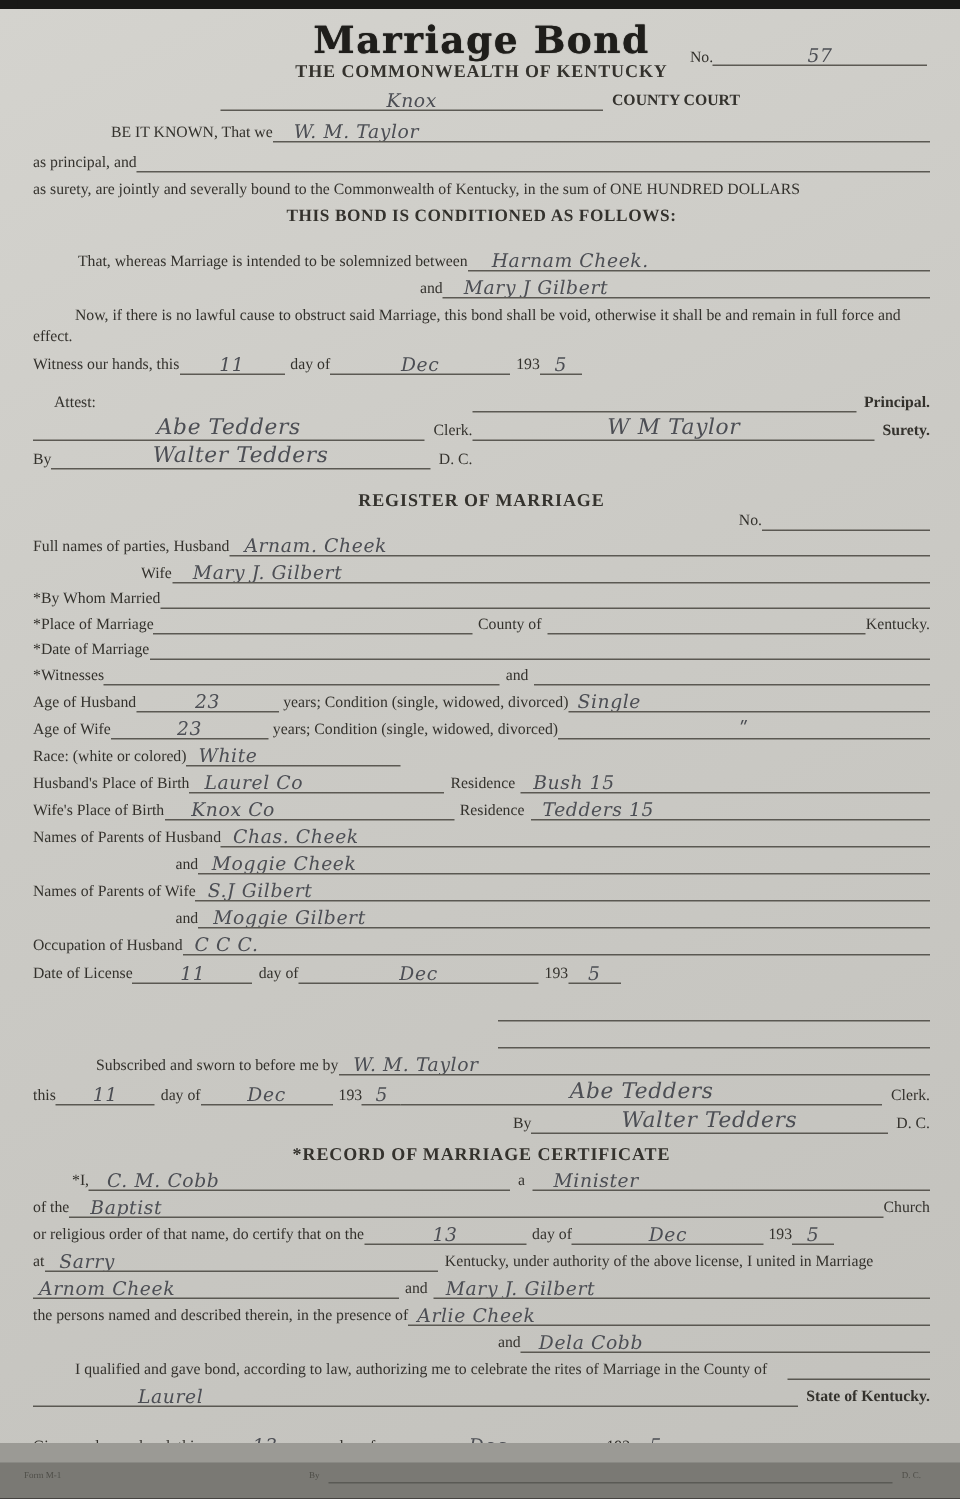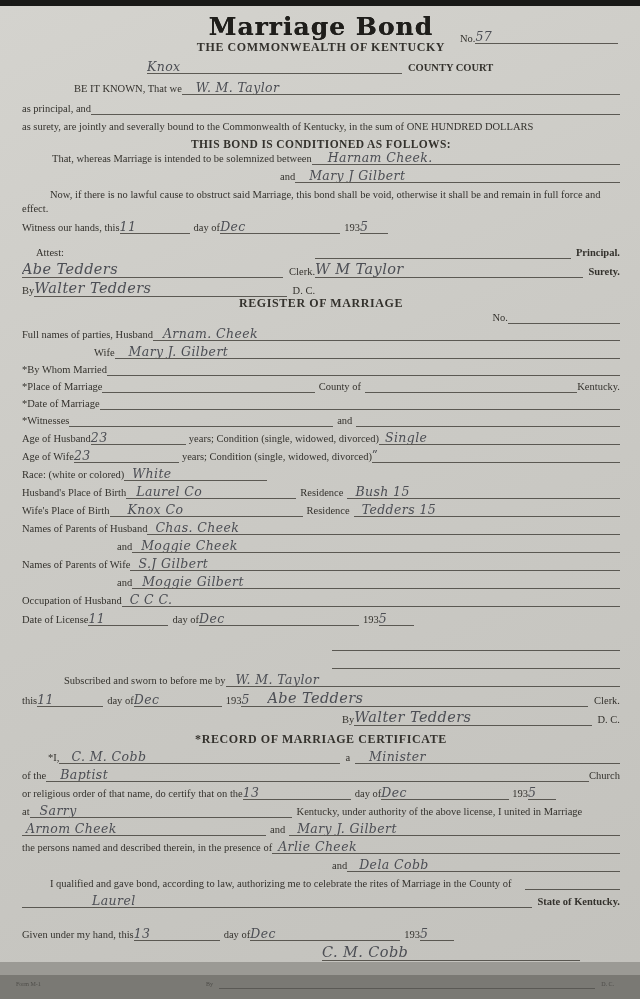--- a/index.html
+++ b/index.html
@@ -9,21 +9,21 @@
     position:absolute;left:0;top:6px;width:640px;height:956px;box-sizing:border-box;
     background:linear-gradient(155deg,#d4d3ce 0%,#cbcac5 45%,#c3c2bd 100%);
     padding:5px 20px 0 22px;overflow:hidden;color:#34322d;
   }
   .row{display:flex;align-items:flex-end;margin-top:4px;font-size:10.5px;line-height:13px;}
   .lbl{white-space:nowrap;}
   .b{font-weight:bold;}
   .center{justify-content:center;text-align:center;}
   .fill{flex:1 1 auto;min-width:0;}
   .u{border-bottom:1px solid rgba(62,60,54,.8);min-height:12px;}
-  .c{}
+  .c{text-align:center;}
   .hw{font-family:"DejaVu Serif",serif;font-style:italic;color:#4c4e54;font-size:12.5px;line-height:13px;letter-spacing:.4px;white-space:nowrap;overflow:hidden;}
   .sig{font-size:14.5px;line-height:15px;}
   .half{width:49%;display:flex;align-items:flex-end;}
   .title{font-family:"DejaVu Serif",serif;font-weight:bold;font-size:25px;line-height:27px;color:#1f1e1b;letter-spacing:1px;text-shadow:0 0 .6px #1f1e1b;}
   .h1{font-weight:bold;font-size:12px;letter-spacing:.6px;}
   .h2{font-weight:bold;font-size:11.5px;letter-spacing:.4px;}
   .no-block{position:absolute;top:24px;right:22px;width:158px;display:flex;align-items:flex-end;font-size:10.5px;}
   .para{display:block;font-size:10.5px;line-height:13.5px;margin-top:5px;text-indent:28px;}
   .gap{flex:0 0 auto;}
   
@@ -81,21 +81,21 @@
       <span class="lbl">as principal, and</span>
       <span class="u fill"></span>
     </div>
     <div class="row" style="margin-top:5px;">
       <span>as surety, are jointly and severally bound to the Commonwealth of Kentucky, in the sum of ONE HUNDRED DOLLARS</span>
     </div>
 
     <div class="row center" style="margin-top:5px;">
       <span class="h2">THIS BOND IS CONDITIONED AS FOLLOWS:</span>
     </div>
-    <div class="row" style="margin-top:0;padding-left:30px;">
+    <div class="row" style="margin-top:16px;padding-left:30px;">
       <span class="lbl">That, whereas Marriage is intended to be solemnized between</span>
       <span class="u hw fill" style="padding-left:16px;">Harnam Cheek.</span>
     </div>
     <div class="row" style="margin-top:4px;">
       <span class="gap" style="width:258px;"></span>
       <span class="lbl">and</span>
       <span class="u hw fill" style="padding-left:14px;">Mary J Gilbert</span>
     </div>
 
     <span class="para">Now, if there is no lawful cause to obstruct said Marriage, this bond shall be void, otherwise it shall be and remain in full force and effect.</span>
@@ -131,21 +131,21 @@
     </div>
     <div class="row" style="margin-top:3px;">
       <span class="half">
         <span class="lbl">By</span>
         <span class="u hw sig c fill">Walter Tedders</span>
         <span class="lbl" style="padding-left:6px;">D. C.</span>
       </span>
       <span class="half" style="width:51%;"></span>
     </div>
 
-    <div class="row center" style="margin-top:0;">
+    <div class="row center" style="margin-top:14px;">
       <span class="h1">REGISTER OF MARRIAGE</span>
     </div>
     <div class="row" style="margin-top:1px;">
       <span class="fill"></span>
       <span class="lbl">No.</span>
       <span class="u" style="width:112px;"></span>
     </div>
 
     <div class="row" style="margin-top:3px;">
       <span class="lbl">Full names of parties, Husband</span>

